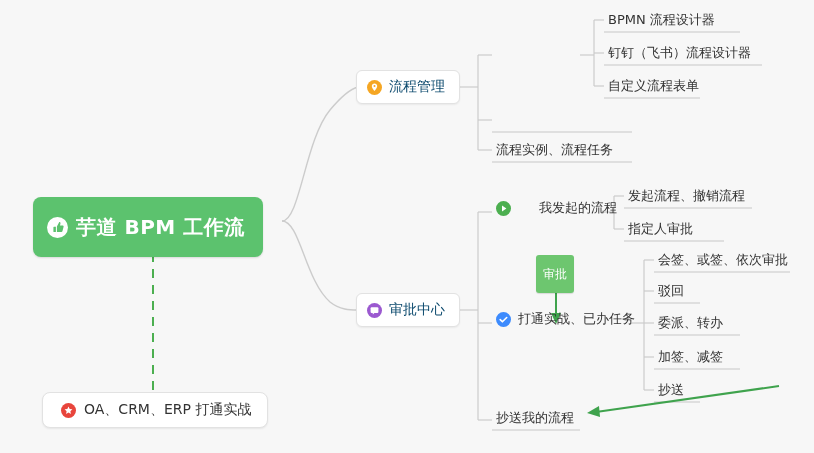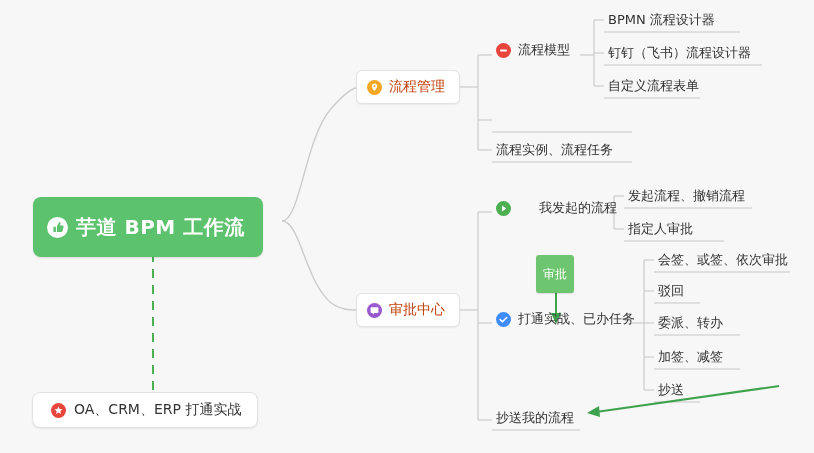--- a/index.html
+++ b/index.html
@@ -49,21 +49,21 @@
   .root .label { margin-left: 8px; letter-spacing: 0.5px; }
 
   
   .box {
     background: #ffffff;
     border: 1px solid #e2e2e2;
     border-radius: 6px;
     height: 34px;
     padding: 0 14px 0 10px;
     font-size: 14px;
-    color: #c2410c;
+    color: #0c4a6e;
     box-shadow: 0 1px 2px rgba(0,0,0,0.06);
   }
   .box .label { margin-left: 7px; }
 
   
   .leaf {
     font-size: 13px;
     color: #333333;
     padding: 0 4px 4px 4px;
     height: 22px;
@@ -190,29 +190,20 @@
   <div class="node box" style="left:356px; top:70px;">
     <span class="ico">
       <svg width="15" height="15" viewBox="0 0 15 15">
           <circle cx="7.5" cy="7.5" r="7.5" fill="#f5a623"></circle>
           <path d="M7.5 3.4c-1.5 0-2.7 1.2-2.7 2.6 0 2 2.7 5 2.7 5s2.7-3 2.7-5c0-1.4-1.2-2.6-2.7-2.6zm0 3.6a1 1 0 1 1 0-2 1 1 0 0 1 0 2z" fill="#ffffff"></path>
         </svg>
     </span>
     <span class="label">流程管理</span>
   </div>
 
-  <div class="node leaf with-icon" style="left:492px; top:40px;">
-    <span class="ico">
-      <svg width="15" height="15" viewBox="0 0 15 15">
-          <circle cx="7.5" cy="7.5" r="7.5" fill="#e8453c"></circle>
-          <rect x="4" y="6.6" width="7" height="1.9" rx="0.9" fill="#ffffff"></rect>
-        </svg>
-    </span>
-    <span class="label">流程模型</span>
-  </div>
 
   <div class="node leaf" style="left:604px; top:10px;">
     <span class="label">BPMN 流程设计器</span>
   </div>
   <div class="node leaf" style="left:604px; top:43px;">
     <span class="label">钉钉（飞书）流程设计器</span>
   </div>
   <div class="node leaf" style="left:604px; top:76px;">
     <span class="label">自定义流程表单</span>
   </div>
@@ -274,21 +265,21 @@
   </div>
 
   <div class="node leaf" style="left:492px; top:408px;">
     <span class="label">抄送我的流程</span>
   </div>
 
   <div class="node tag" style="left:536px; top:255px;">
     <span class="label">审批</span>
   </div>
 
-  <div class="node callout" style="left:32px; top:392px;padding-left:18px;">
+  <div class="node callout" style="left:42px; top:392px;padding-left:18px;">
     <span class="ico">
       <svg width="15" height="15" viewBox="0 0 15 15">
           <circle cx="7.5" cy="7.5" r="7.5" fill="#e8453c"></circle>
           <path d="M7.5 3.4l1.2 2.5 2.7.4-2 1.9.5 2.7-2.4-1.3-2.4 1.3.5-2.7-2-1.9 2.7-.4z" fill="#ffffff"></path>
         </svg>
     </span>
     <span class="label">OA、CRM、ERP 打通实战</span>
   </div>
 
 </div>

